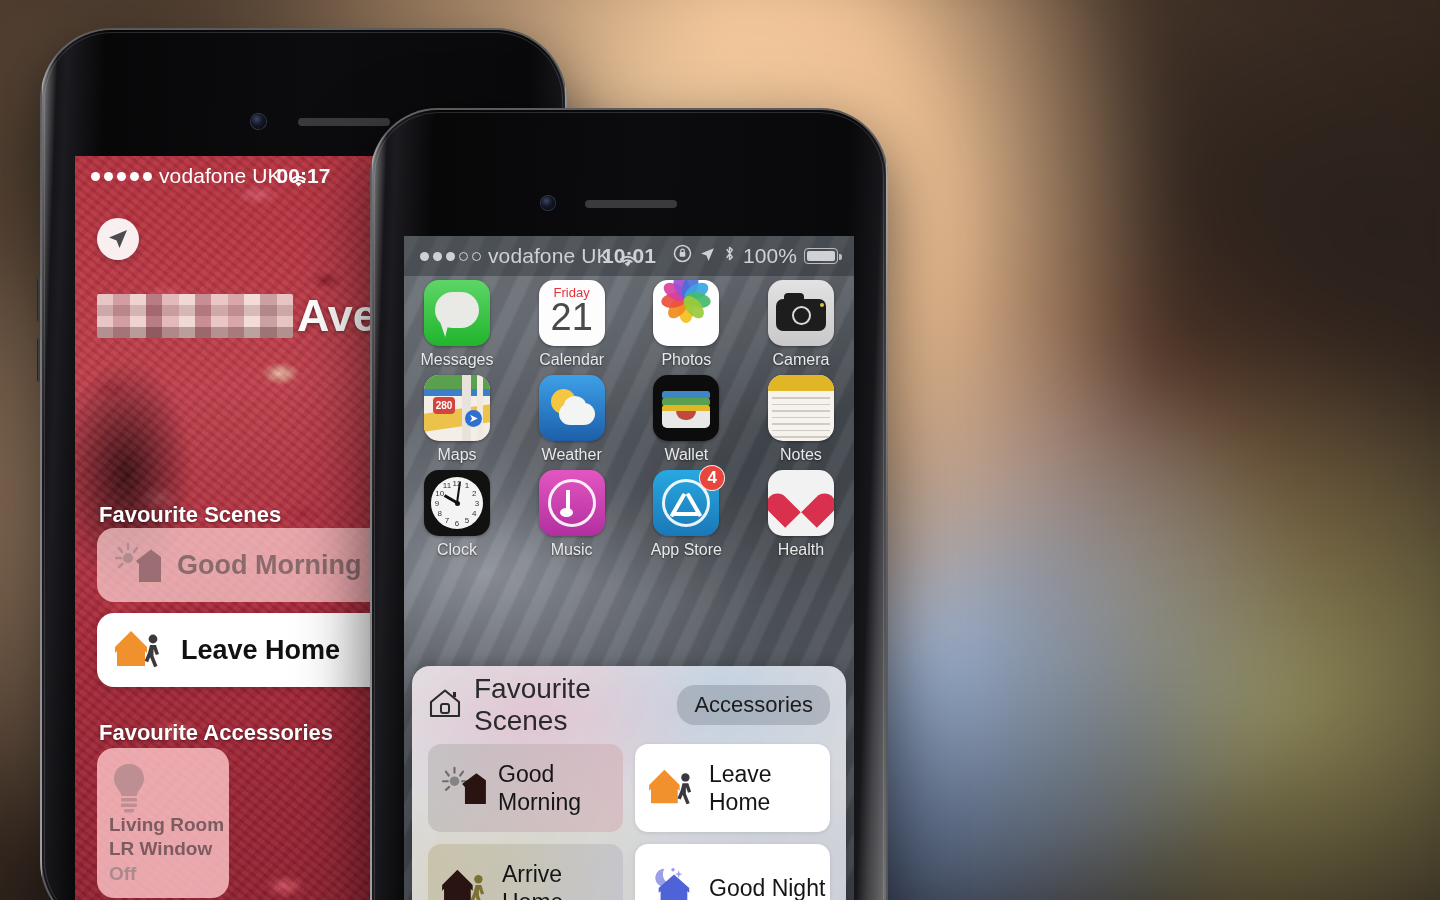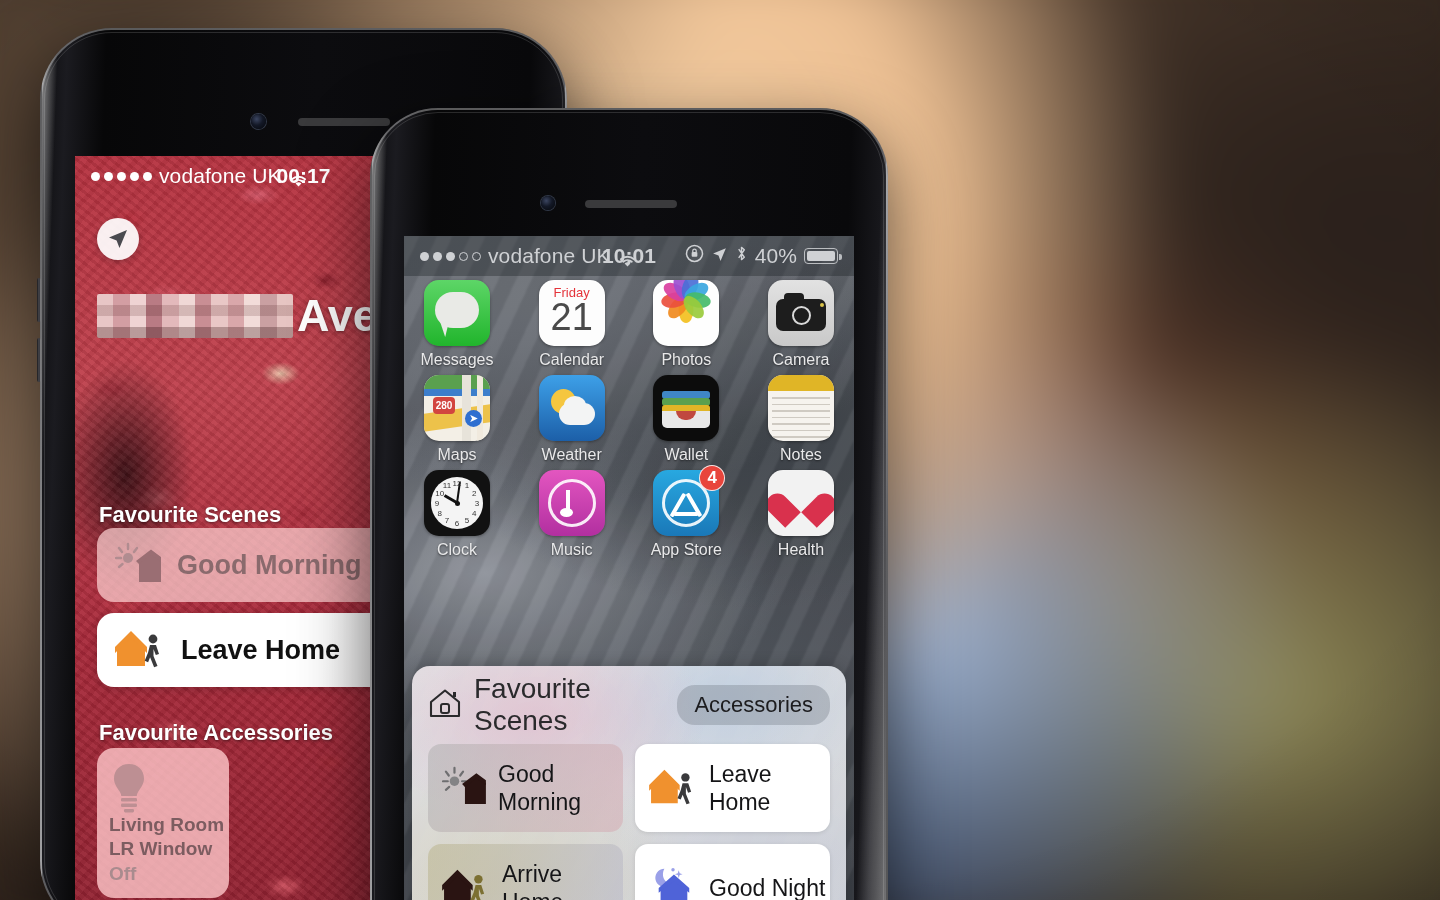--- a/index.html
+++ b/index.html
@@ -409,21 +409,21 @@
         <span>
           <svg width="17" height="17" viewBox="0 0 24 24">
               <path d="M21 3 3 10.6l7.6 2.9L13.5 21z" fill="#cfd1d4"></path>
             </svg>
         </span>
         <span>
           <svg width="13" height="19" viewBox="0 0 14 20">
               <path d="M4 5.2 10 14 7 16.6V3.4L10 6 4 14.8" stroke="#cfd1d4" stroke-width="1.5" fill="none" stroke-linejoin="round"></path>
             </svg>
         </span>
-        <span>40%</span>
+        <span>100%</span>
         <span class="batt" style="border:1.6px solid rgba(207,209,212,.85);">
           <span style="position:absolute; inset:2px; background:#cfd1d4; border-radius:2px; display:block;"></span>
           <span style="position:absolute; right:-5px; top:5px; width:3px; height:6px; background:rgba(207,209,212,.85); border-radius:0 2px 2px 0; display:block;"></span>
         </span>
       </div>
     </div>
 
     <div class="appgrid">
 
       <div class="approw">

